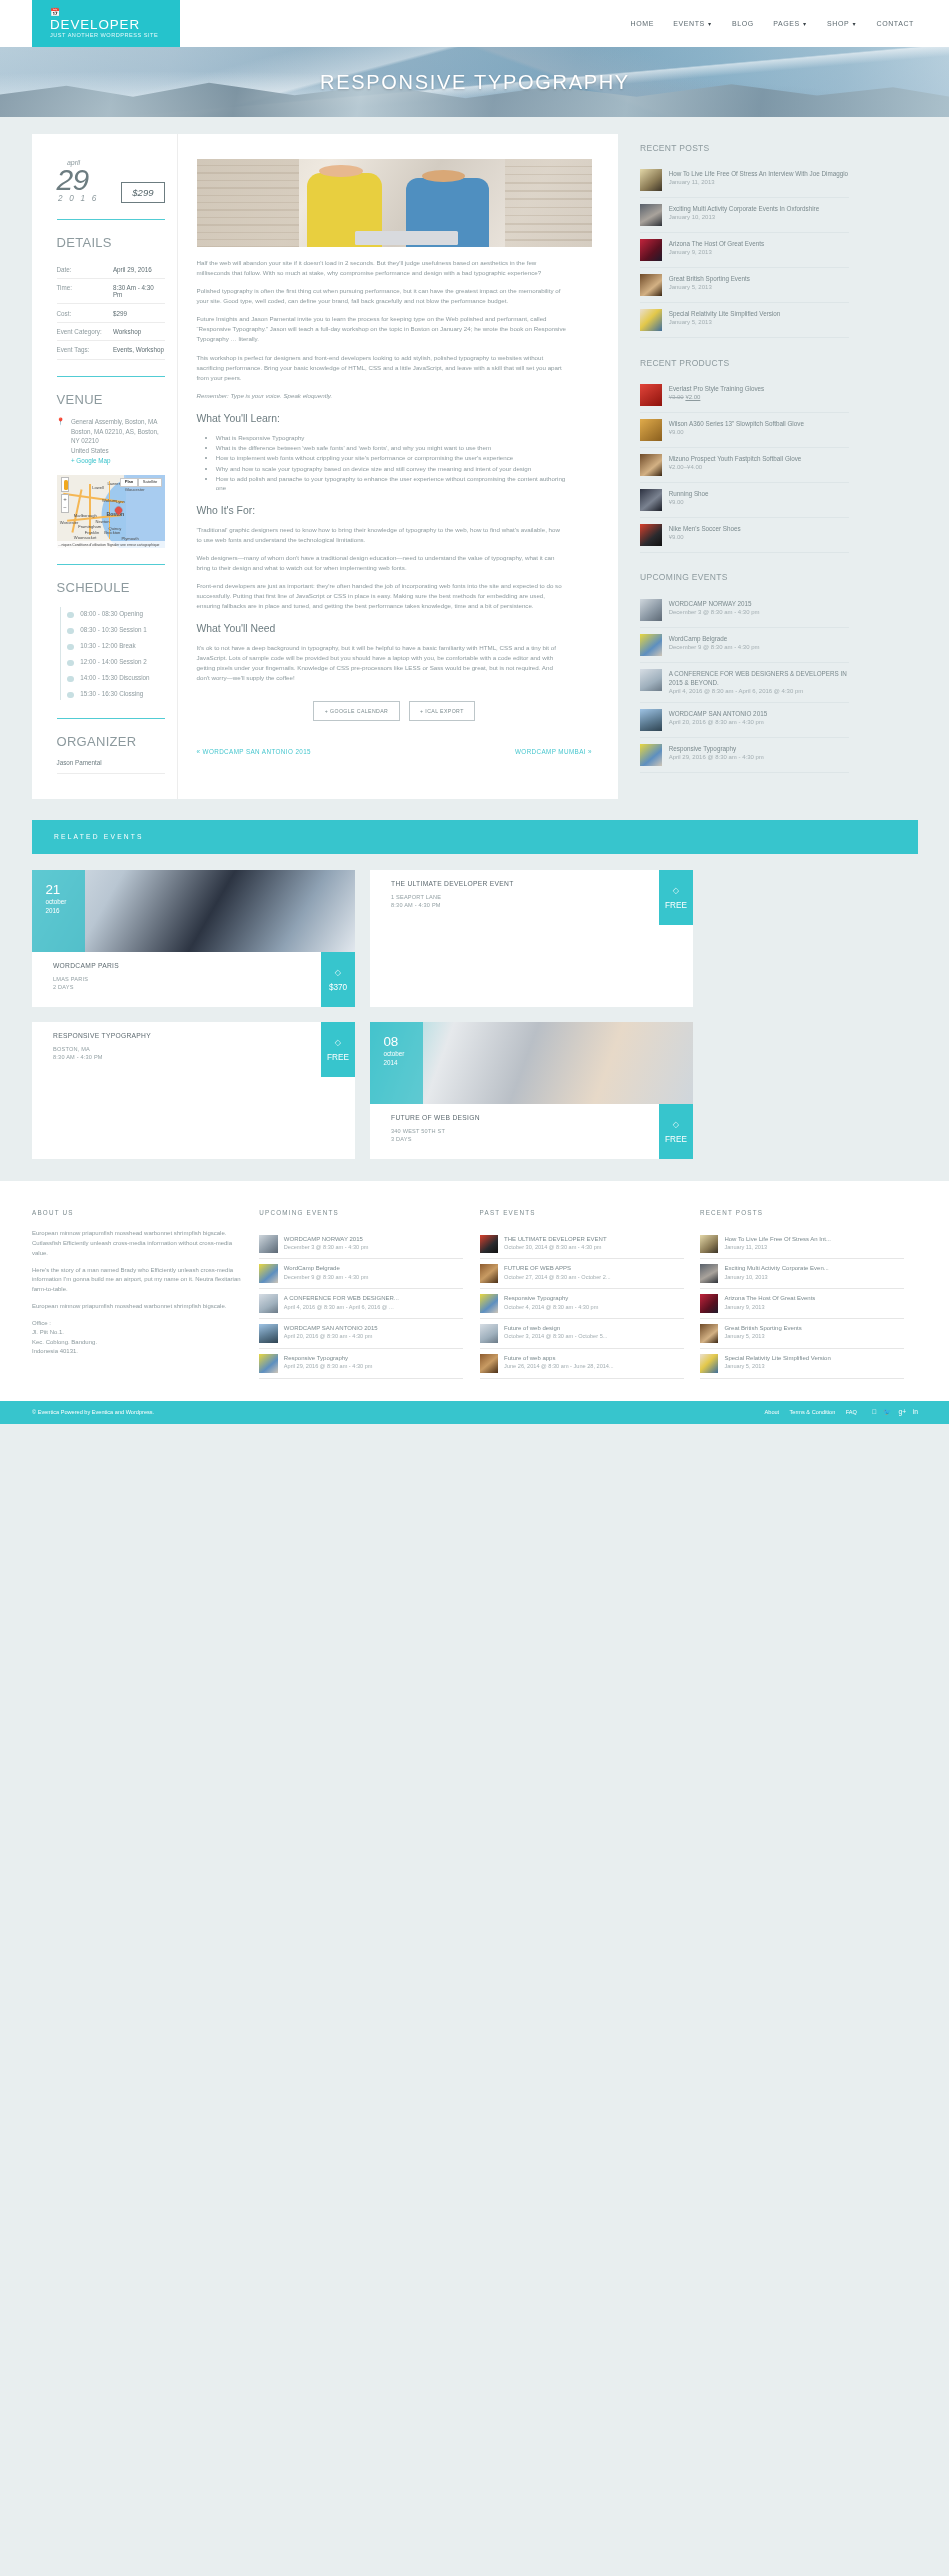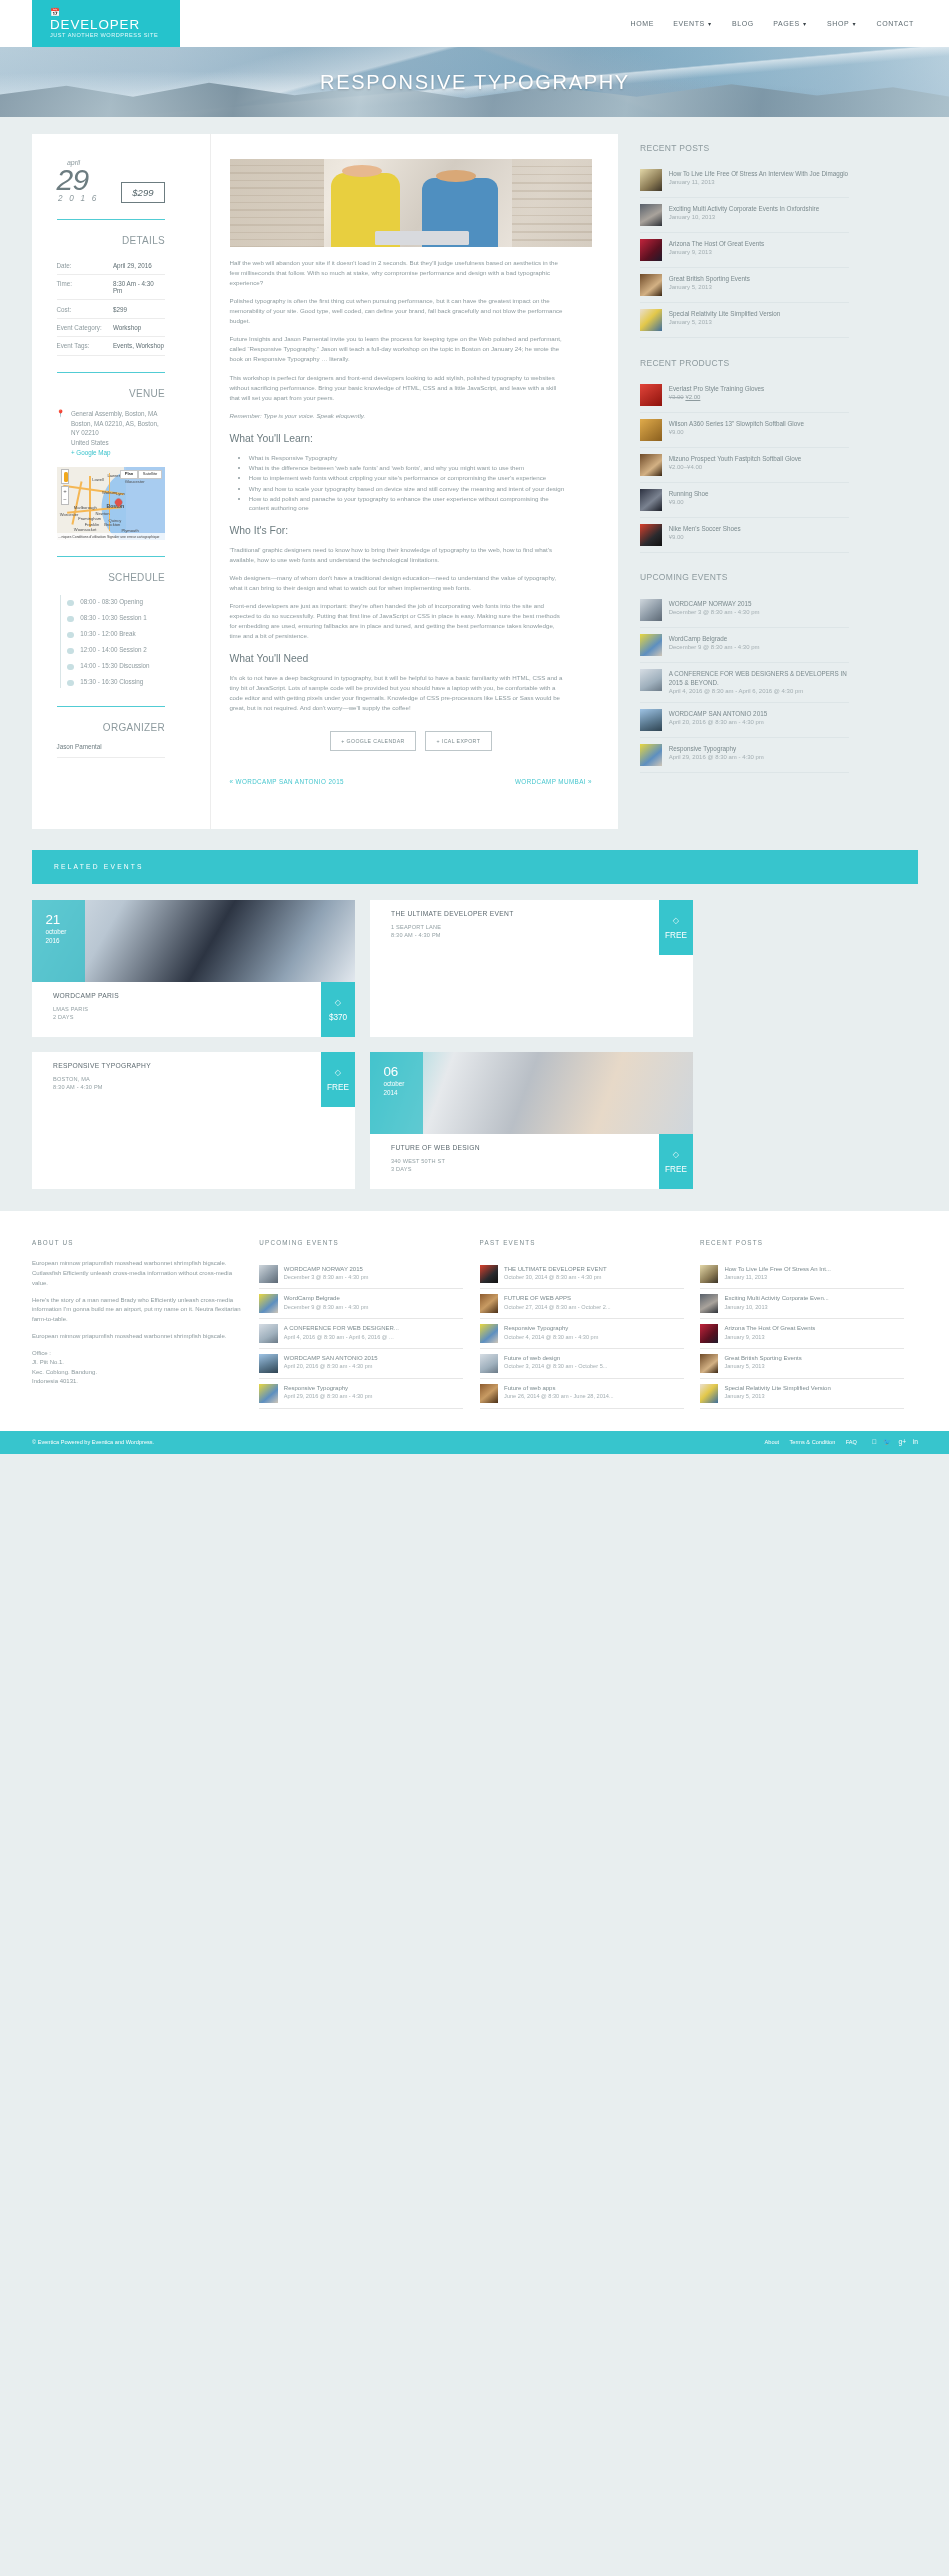--- a/index.html
+++ b/index.html
@@ -63,32 +63,32 @@
 
   
   .wrap { width:950px; padding:0 32px; }
   .row { display:flex; gap:0; padding-top:17px; }
   .content-card { width:586px; background:#fff; padding:0; }
   .sidebar { width:231px; padding-left:22px; padding-top:9px; }
 
   
   .ev-inner { display:flex; }
   .ev-left { width:145px; padding:25px 12px 22px 24.5px; }
-  .ev-right { width:auto; flex:1; padding:25px 26px 22px 18.5px; border-left:0.7px solid #ededed;margin-left:33px; }
+  .ev-right { width:auto; flex:1; padding:25px 26px 22px 18.5px; border-left:0.7px solid #ededed; }
 
   .date-row { display:flex; align-items:flex-end; justify-content:space-between;font-style:italic; }
   .dmonth { font-size:7px; color:#8d9a9e; padding-left:10.4px; }
   .dday { font-size:30px; line-height:28px; color:#6c7c80; font-weight:300; letter-spacing:-0.7px; }
   .dyear { font-size:8.2px; color:#8d9a9e; letter-spacing:2.2px; padding-left:1.5px; }
   .price-box {
     border:0.7px solid #6c7c80; color:#56666b; font-size:9.6px;
     padding:4.5px 10.4px; margin-top:4.5px; line-height:1;
   }
   .teal-rule { border:0; border-top:0.7px solid #51ccd4; margin:16.3px 0 15px; }
-  .sec-title { font-size:10px; letter-spacing:0.3px; color:#8d9a9e; margin-bottom:10.4px;text-align:right; }
+  .sec-title { font-size:13px; letter-spacing:0.3px; color:#8d9a9e; margin-bottom:10.4px; }
 
   table.details { width:100%; border-collapse:collapse; }
   table.details td { font-size:6.3px; padding:5.2px 0; border-bottom:0.7px solid #ececec; vertical-align:top; }
   table.details td.k { color:#8d9a9e; width:52%; }
   table.details td.v { color:#5f6e73; }
 
   .venue { display:flex; gap:5.2px; font-size:6.3px; line-height:9.6px; color:#8d9a9e; }
   .pin { color:#8d9a9e; font-size:7.4px; line-height:9px; }
   .glink { color:#39c3cc; }
 
@@ -606,21 +606,21 @@
           <div class="rel-price">
             <span class="tag-icon">◇</span>
             <span>FREE</span>
           </div>
         </div>
       </div>
 
       <div class="rel-card">
         <div class="rel-img art4">
           <div class="rel-date">
-            <div class="d">06</div>
+            <div class="d">08</div>
             <div class="m">october</div>
             <div class="y">2014</div>
           </div>
         </div>
         <div class="rel-body">
           <div class="rel-info">
             <div class="rel-title">FUTURE OF WEB DESIGN</div>
             <div class="rel-meta"><span>340 WEST 50TH ST</span><br><span>3 DAYS</span></div>
           </div>
           <div class="rel-price">

